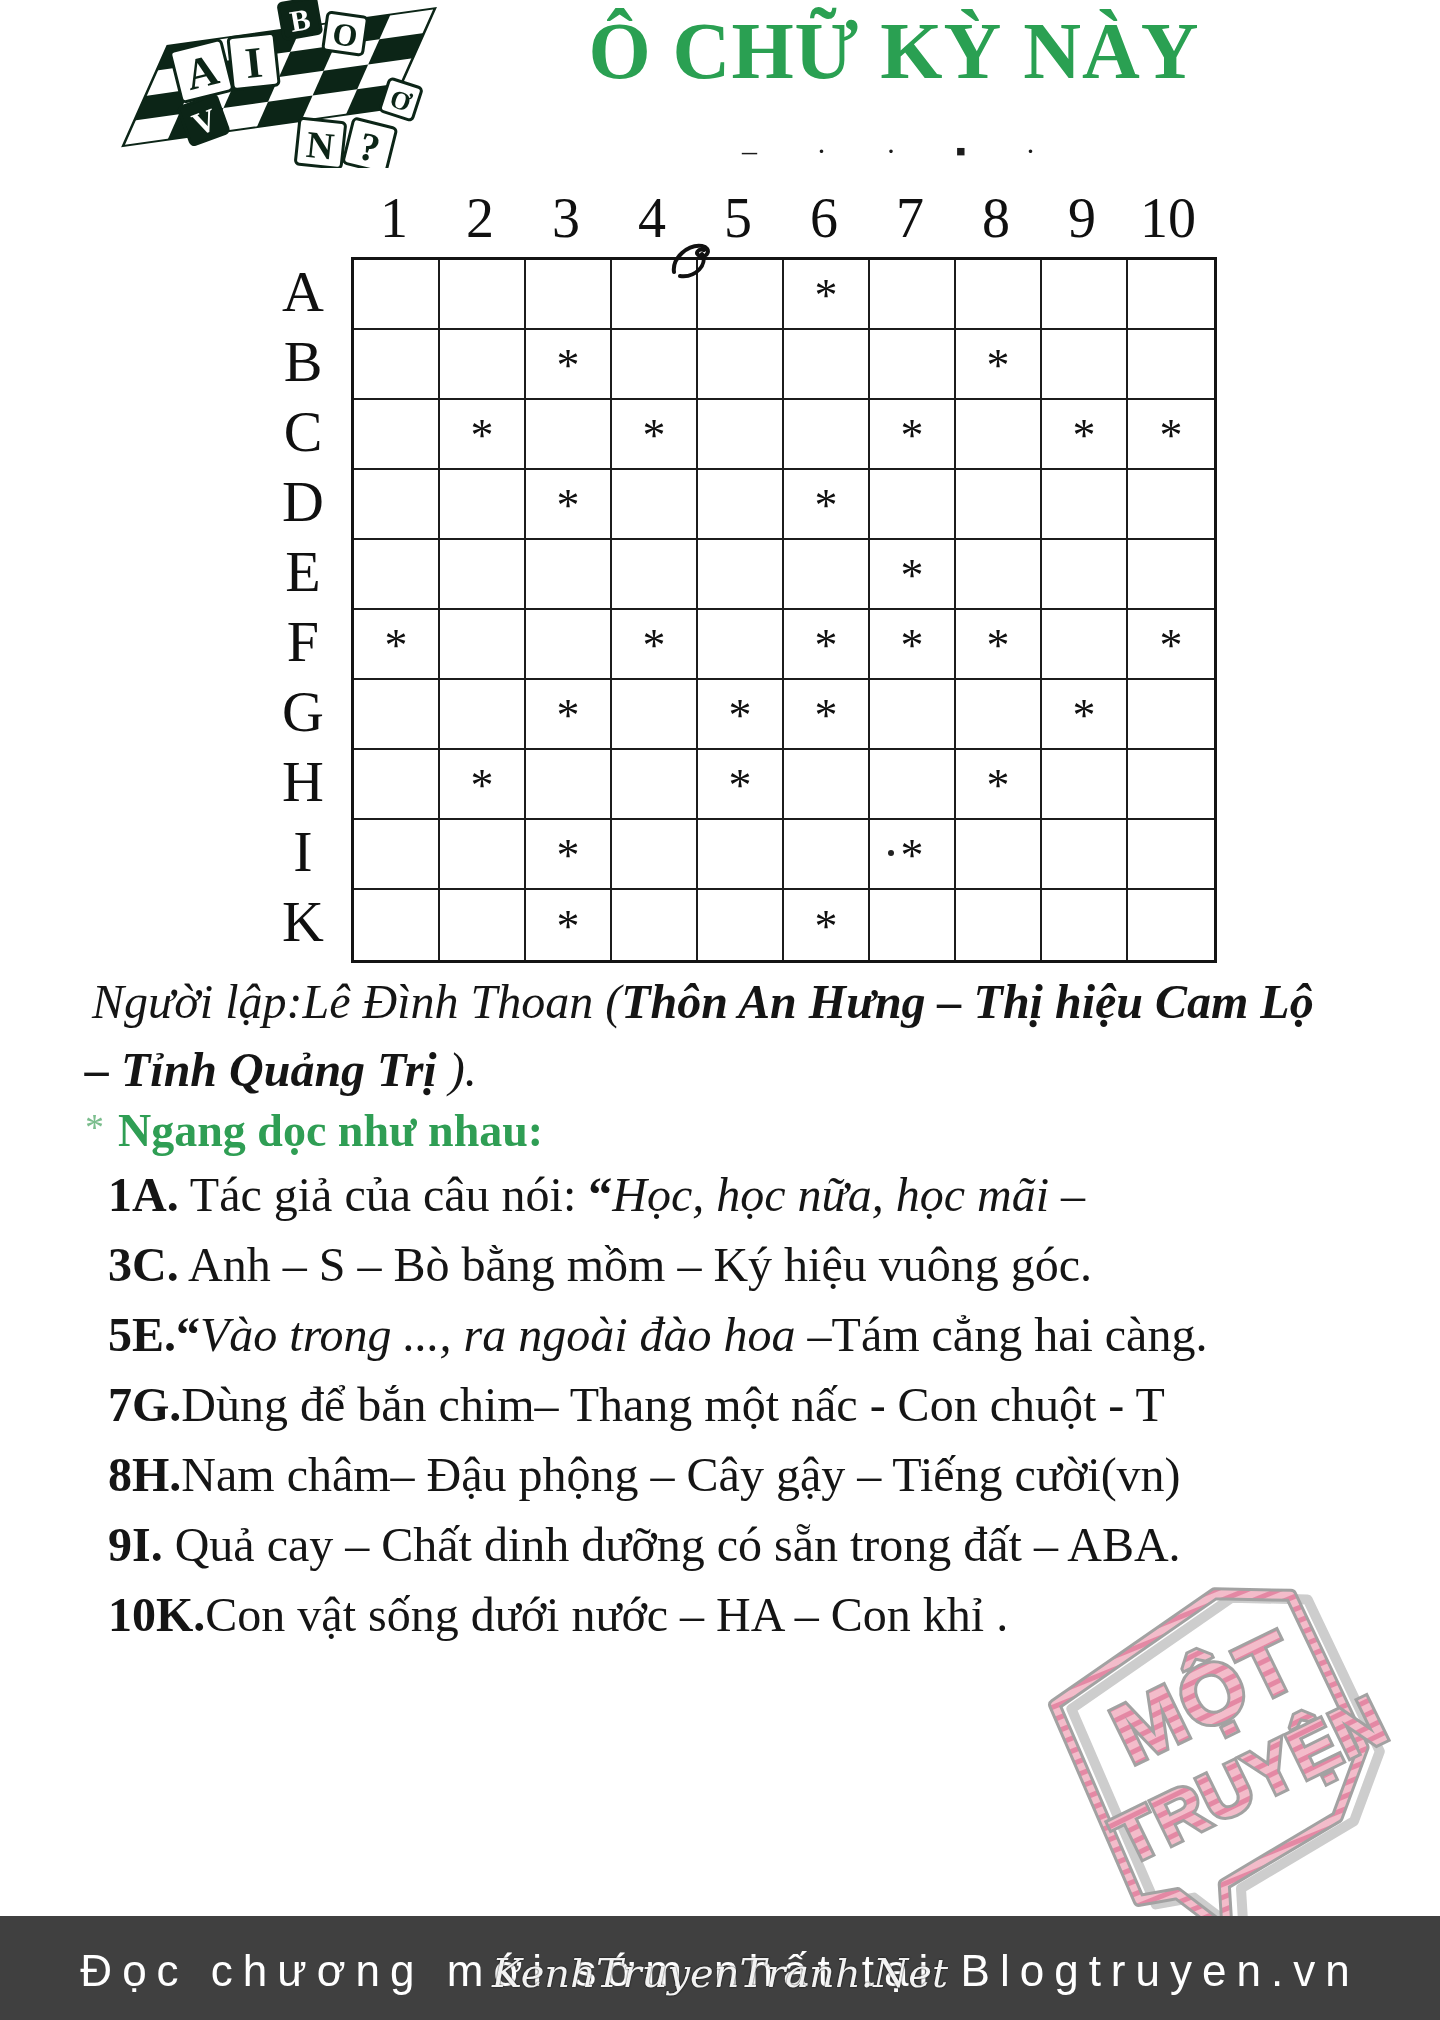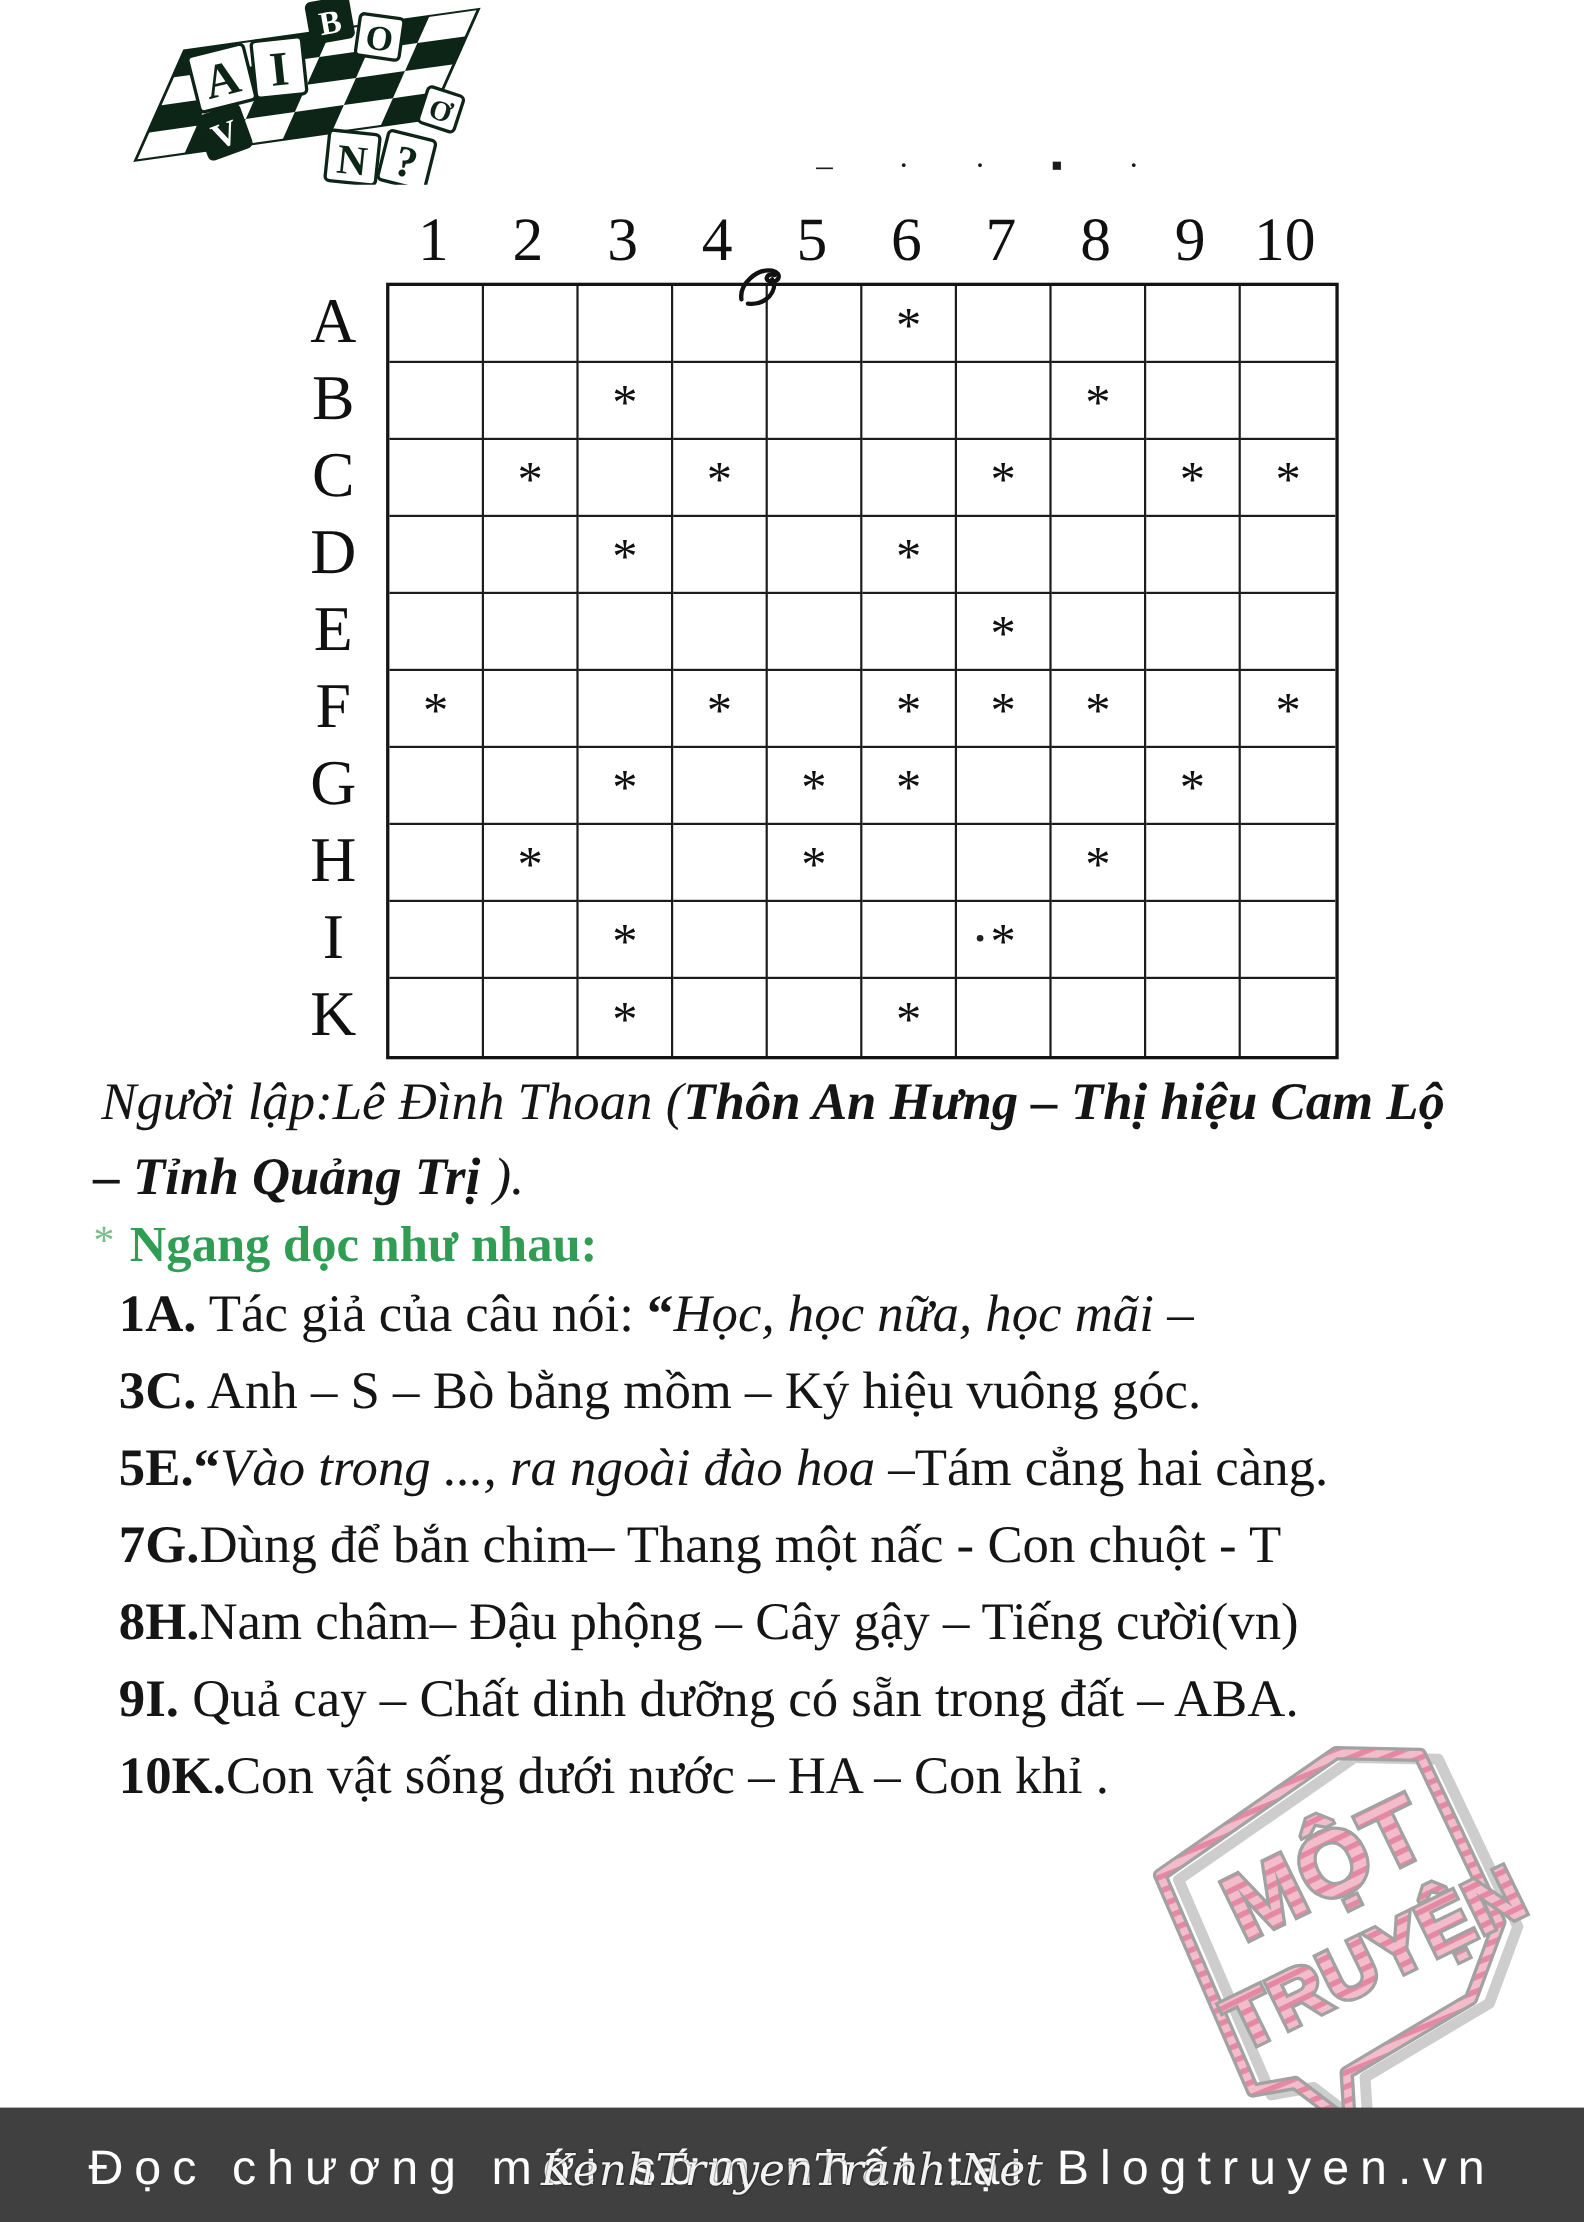--- a/index.html
+++ b/index.html
@@ -110,20 +110,21 @@
         <rect width="44" height="46" rx="4"></rect>
           <text x="22" y="38" text-anchor="middle" font-size="40" fill="#0c2517" stroke="none">?</text>
       </g>
       <g transform="translate(308,78) rotate(18)">
         <rect width="34" height="34" rx="4"></rect>
           <text x="17" y="27" text-anchor="middle" font-size="26" fill="#0c2517" stroke="none">Ơ</text>
       </g>
     </g>
   </svg>
 
+  <div class="page-title">Ô CHỮ KỲ NÀY</div>
   <div class="title-dots">– · · ▪ ·</div>
 
   <div>
       <div class="colnum" style="left: 351px;">1</div>
       <div class="colnum" style="left: 437px;">2</div>
       <div class="colnum" style="left: 523px;">3</div>
       <div class="colnum" style="left: 609px;">4</div>
       <div class="colnum" style="left: 695px;">5</div>
       <div class="colnum" style="left: 781px;">6</div>
       <div class="colnum" style="left: 867px;">7</div>

